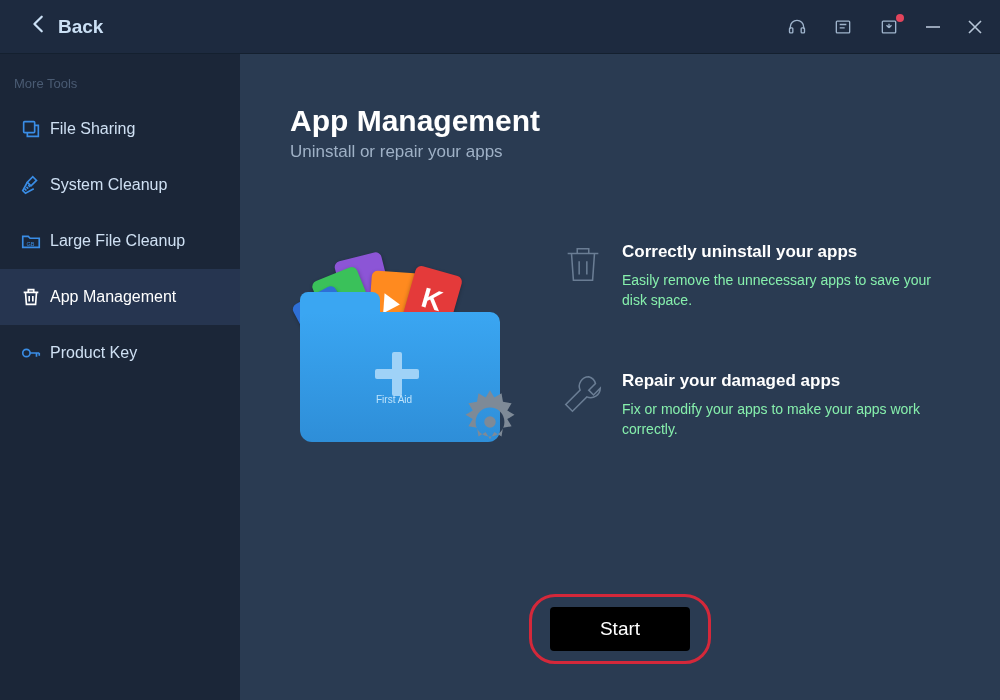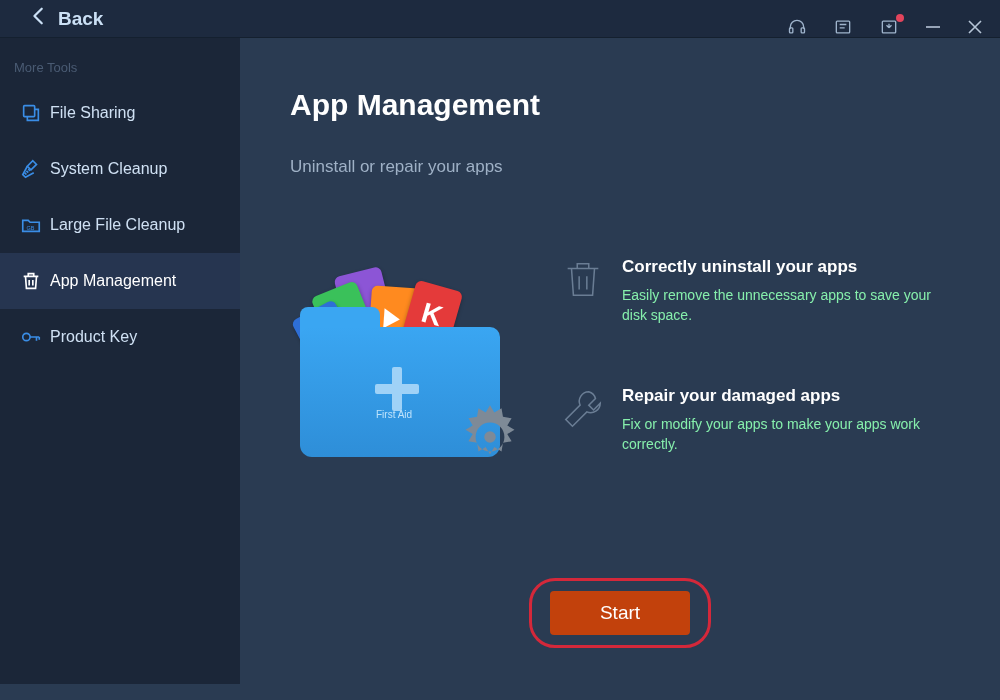--- a/index.html
+++ b/index.html
@@ -1,21 +1,21 @@
 <!DOCTYPE html>
 <html><head>
 <meta charset="utf-8">
 <style>
   * { box-sizing: border-box; margin: 0; padding: 0; }
   html, body { width: 1000px; height: 700px; overflow: hidden; font-family: "Segoe UI", Arial, sans-serif; }
   body { background: #2a3b52; color: #e6eef7; }
 
   
   .titlebar {
-    height: 38px;
+    height: 54px;
     background: #1d2a3f;
     display: flex;
     align-items: center;
     position: relative;
     border-bottom: 1px solid #14202f;
   }
   .back-btn {
     display: flex; align-items: center; gap: 8px;
     margin-left: 28px; color: #cbe0f5; font-size: 19px; font-weight: 600;
     cursor: pointer;
@@ -38,21 +38,21 @@
     font-size:16px; cursor:pointer;
   }
   .side-item.active { background:#263550; color:#ffffff; }
   .side-item .icon { width:22px; height:22px; display:flex; align-items:center; justify-content:center; }
   .side-item .icon svg { stroke:#3a8de6; fill:none; stroke-width:1.8; width:22px; height:22px; }
   .side-item.active .icon svg { stroke:#ffffff; }
 
   
   .main { flex:1; background:#2a3b52; padding: 50px 60px 30px 50px; position:relative; }
   .page-title { font-size:30px; font-weight:600; color:#ffffff; }
-  .page-sub { margin-top:35px; font-size:17px; color:#9fb1c6; }
+  .page-sub { margin-top:4px; font-size:17px; color:#9fb1c6; }
 
   .feature-row { display:flex; gap:40px; margin-top:80px; }
   .folder-graphic { width:230px; height:210px; position:relative; flex-shrink:0; }
 
   
   .folder-back { position:absolute; left:10px; top:70px; width:200px; height:130px; background:linear-gradient(#3aa6f2,#2e8ed8); border-radius:10px 10px 12px 12px; }
   .folder-tab { position:absolute; left:10px; top:50px; width:80px; height:30px; background:#3aa6f2; border-radius:8px 8px 0 0; }
   .folder-cross { position:absolute; left:85px; top:110px; width:44px; height:44px; }
   .folder-cross::before, .folder-cross::after { content:""; position:absolute; background:#9fd2f7; }
   .folder-cross::before { left:17px; top:0; width:10px; height:44px; border-radius:2px;}
@@ -72,21 +72,21 @@
 
   .features { flex:1; display:flex; flex-direction:column; gap:60px; padding-top:0px;}
   .feat { display:flex; gap:16px; }
   .feat-icon { width:46px; height:46px; flex-shrink:0; }
   .feat-icon svg { width:46px; height:46px; stroke:#6a7d94; fill:none; stroke-width:1.6; }
   .feat-title { font-size:17px; font-weight:600; color:#ffffff; margin-bottom:8px;}
   .feat-desc { font-size:14px; color:#86efac; line-height:1.45; max-width:320px;}
 
   .start-wrap { position:absolute; left:50%; transform:translateX(-50%); bottom:36px; }
   .start-highlight { border:3px solid #d4283a; border-radius:26px; padding:10px 18px; display:inline-block;}
-  .start-btn { background:#c2410c; color:#fff; font-size:19px; border:none; border-radius:4px; width:140px; height:44px; cursor:pointer;}
+  .start-btn { background:#000000; color:#fff; font-size:19px; border:none; border-radius:4px; width:140px; height:44px; cursor:pointer;}
 </style>
 </head>
 <body>
 
 <div class="titlebar">
   <div class="back-btn">
     <span class="back-arrow">
       <svg viewBox="0 0 24 24">
           <path d="M15 4 L7 12 L15 20" fill="none" stroke-width="2.4" stroke-linecap="round" stroke-linejoin="round"></path>
         </svg>

